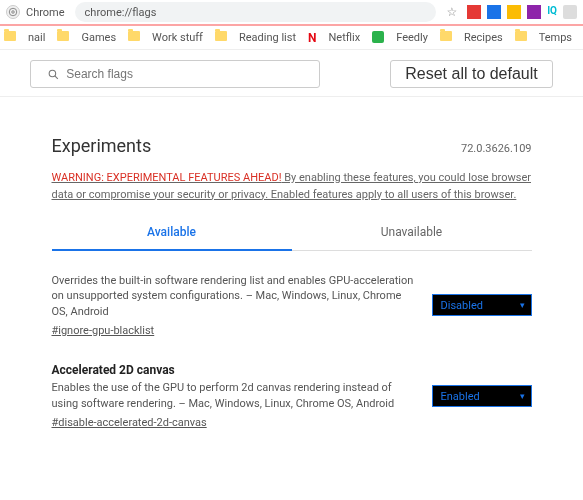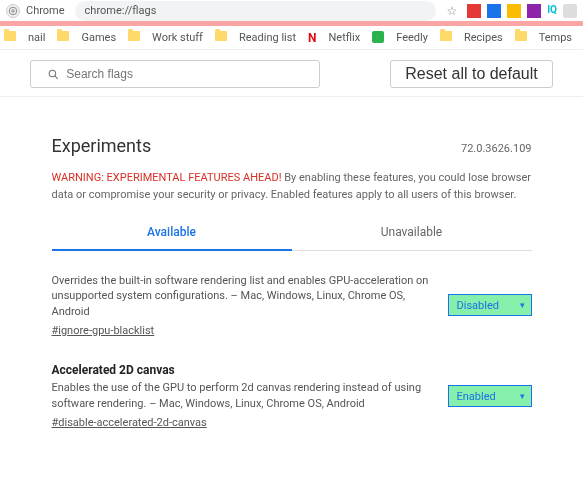--- a/index.html
+++ b/index.html
@@ -1,19 +1,19 @@
 <!DOCTYPE html>
 <html><head>
 <meta charset="utf-8">
 <style>
   * { box-sizing: border-box; margin: 0; padding: 0; }
   body { font-family: 'Segoe UI', Roboto, Arial, sans-serif; font-size: 12px; color: #333; background: #fff; width: 583px; }
   
   
-  .browser-bar { display: flex; align-items: center; height: 26px; border-bottom: 5px solid #fca5a5; padding: 0 6px; gap: 4px; }
+  .browser-bar { display: flex; align-items: center; height: 26px; border-bottom: 2px solid #fca5a5; padding: 0 6px; gap: 4px; }
   .chrome-dot { width: 14px; height: 14px; border-radius: 50%; background: #f1f1f1; display: flex; align-items: center; justify-content: center; border:1px solid #ccc; }
   .chrome-dot svg { width: 10px; height: 10px; }
   .page-label { color: #555; font-size: 11px; padding: 0 6px 0 2px; }
   .url-box { flex: 1; background: #f1f3f4; border-radius: 12px; height: 20px; display: flex; align-items: center; padding: 0 10px; color: #555; font-size: 11px; }
   .star-icon { color: #888; margin-left: 6px; }
   .ext-icons { display: flex; gap: 6px; align-items: center; margin-left: 6px; }
   .ext { width: 14px; height: 14px; display: inline-block; }
   
   
   .bookmarks { display: flex; align-items: center; height: 24px; gap: 12px; padding: 0 4px; border-bottom: 1px solid #eee; font-size: 11px; color: #555; }
@@ -30,36 +30,36 @@
   .search-box { width: 290px; height: 28px; border:1px solid #ccc; border-radius:3px; display:flex; align-items:center; padding:0 16px; gap:6px; }
   .search-box svg{width:13px;height:13px;stroke:#777;}
   .search-input { border:none; outline:none; font-size:12px; color:#666; flex:1; background:transparent;}
   .reset-btn { height:28px; border:1px solid #ccc; background:#fff; border-radius:3px; padding:0 14px; font-size:16px; color:#333; cursor:pointer;}
   
   .inner { width: 480px; margin: 0 auto; padding-top: 38px; }
   .head-row { display:flex; justify-content:space-between; align-items:baseline; margin-bottom: 14px;}
   .page-title { font-size: 18px; color:#333; font-weight:400;}
   .version { font-size:11px; color:#666;}
   
-  .warn-line { font-size:11px; color:#666; line-height:1.5; margin-bottom:12px;}
+  .warn-line { font-size:11px; color:#666; line-height:1.5; margin-bottom:12px;text-decoration:underline;}
   .warn-red { color:#d93025; }
   .interest-line { font-size:11px; color:#666; margin-bottom:20px;}
   .link { color:#1a73e8; text-decoration:underline; cursor:pointer;}
   
   .tabs { display:flex; border-bottom:1px solid #ddd; margin-bottom:22px;}
   .tab { flex:1; text-align:center; padding:10px 0; font-size:12px; color:#666; cursor:pointer;}
   .tab.active{ color:#1a73e8; border-bottom:2px solid #1a73e8; margin-bottom:-1px; font-weight:500;}
   
   .flag { margin-bottom: 26px; display:flex; gap:18px;}
   .flag-text{flex:1;}
   .flag-title{font-size:12px;font-weight:bold;color:#222;margin-bottom:3px;}
   .flag-desc{font-size:11px;color:#555;line-height:1.4;margin-bottom:4px;}
   .flag-anchor{font-size:11px;color:#555;text-decoration:underline;}
   .flag-control{display:flex;align-items:center;}
-  .select{width:84px;height:22px;border:1px solid #1a73e8;color:#1a73e8;background:#86efac;font-size:11px;padding:0 18px 0 8px;display:flex;align-items:center;position:relative;cursor:pointer;}
+  .select{width:100px;height:22px;border:1px solid #1a73e8;color:#1a73e8;background:#000000;font-size:11px;padding:0 18px 0 8px;display:flex;align-items:center;position:relative;cursor:pointer;}
   .select::after{content:'▾';position:absolute;right:6px;color:#1a73e8;font-size:9px;}
 </style>
 </head>
 <body>
 
 <div class="browser-bar">
   <span class="chrome-dot">
     <svg viewBox="0 0 24 24" fill="none" stroke="#777" stroke-width="2">
         <circle cx="12" cy="12" r="9"></circle>
         <circle cx="12" cy="12" r="3"></circle>

